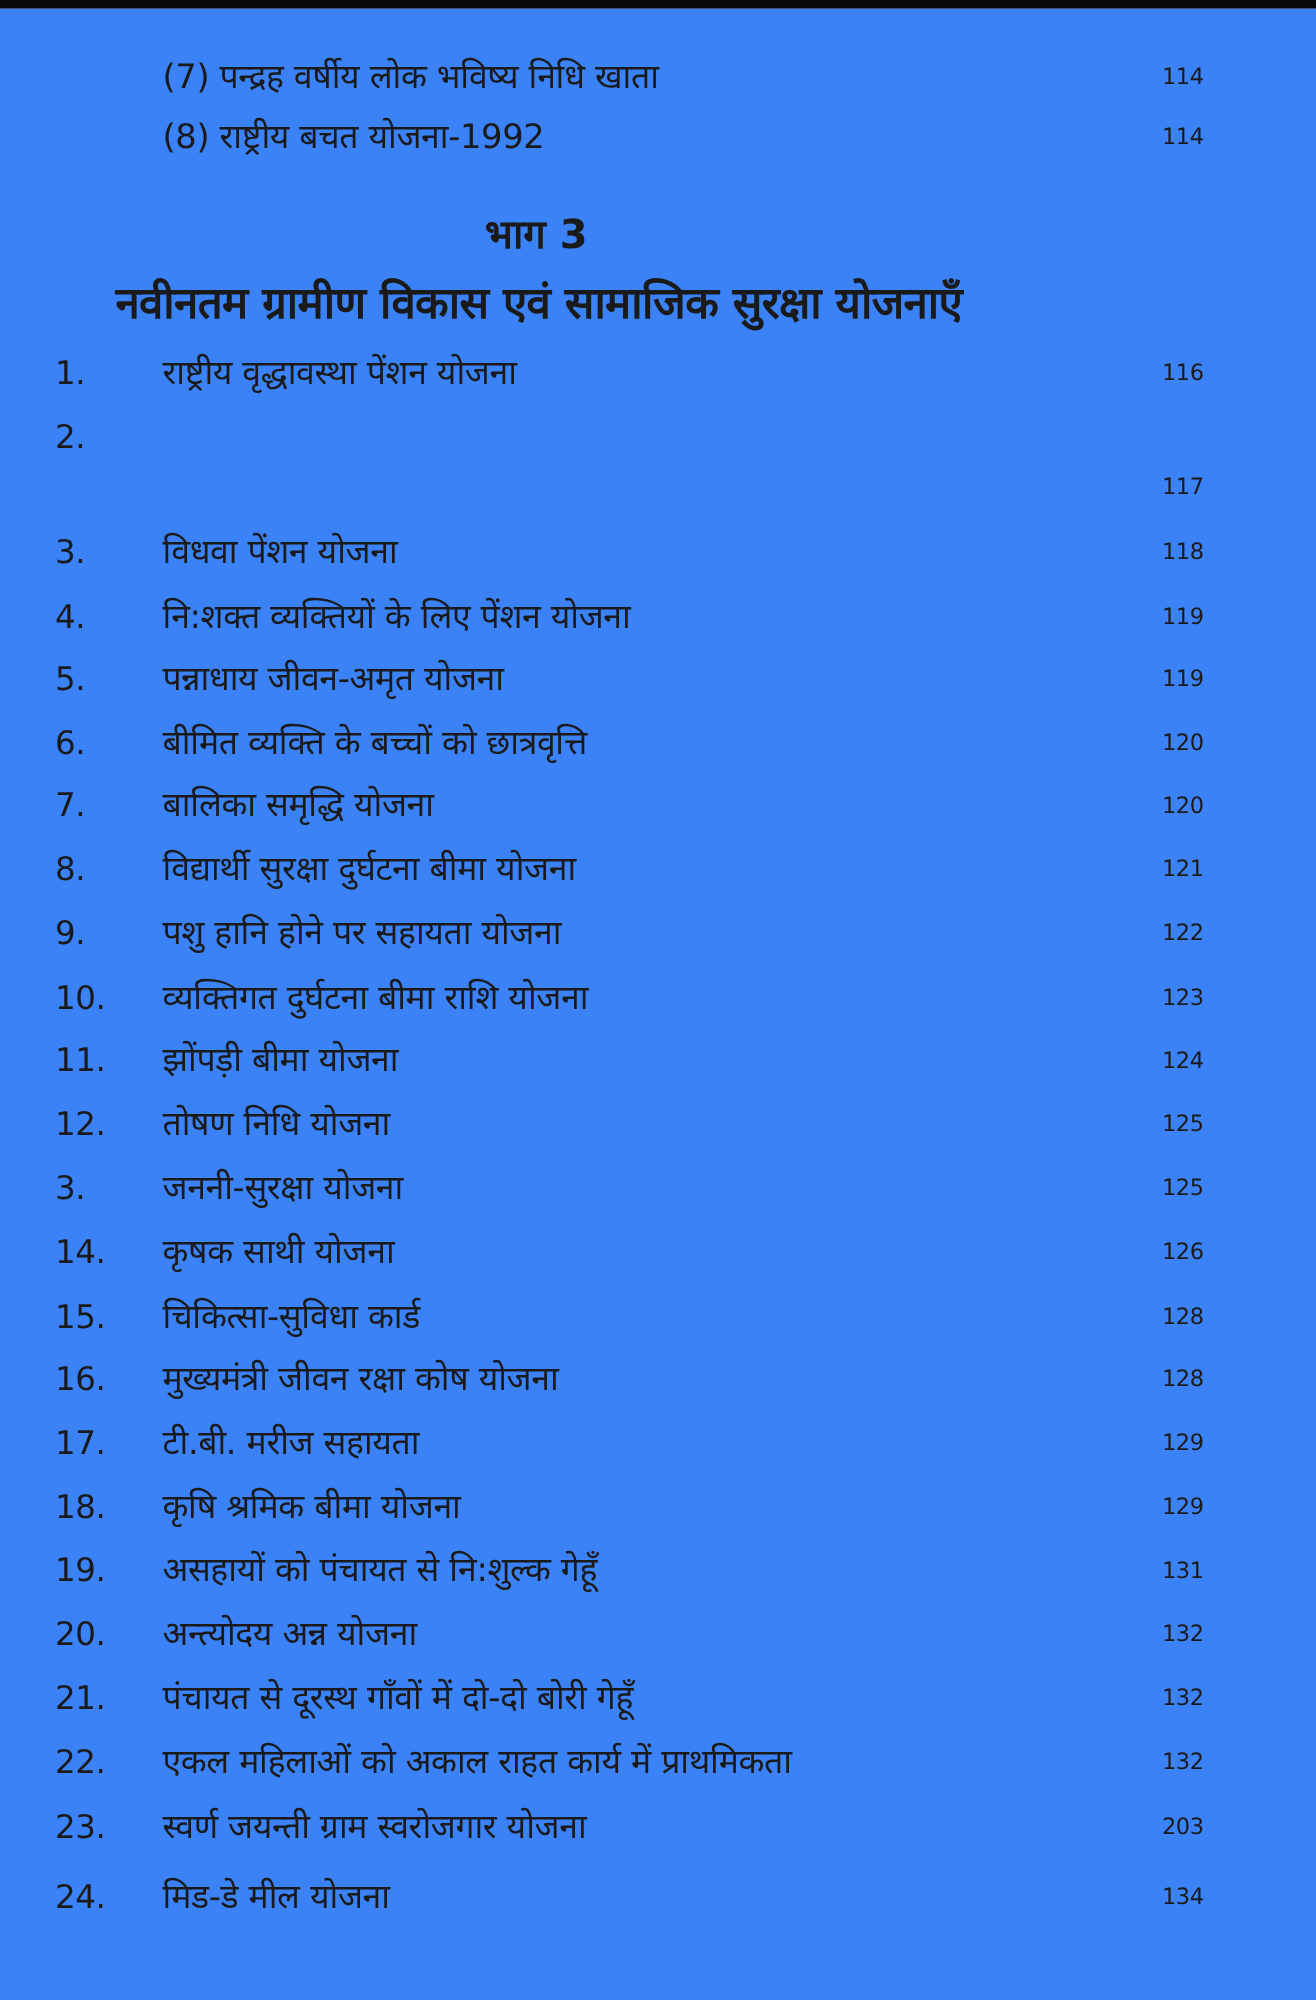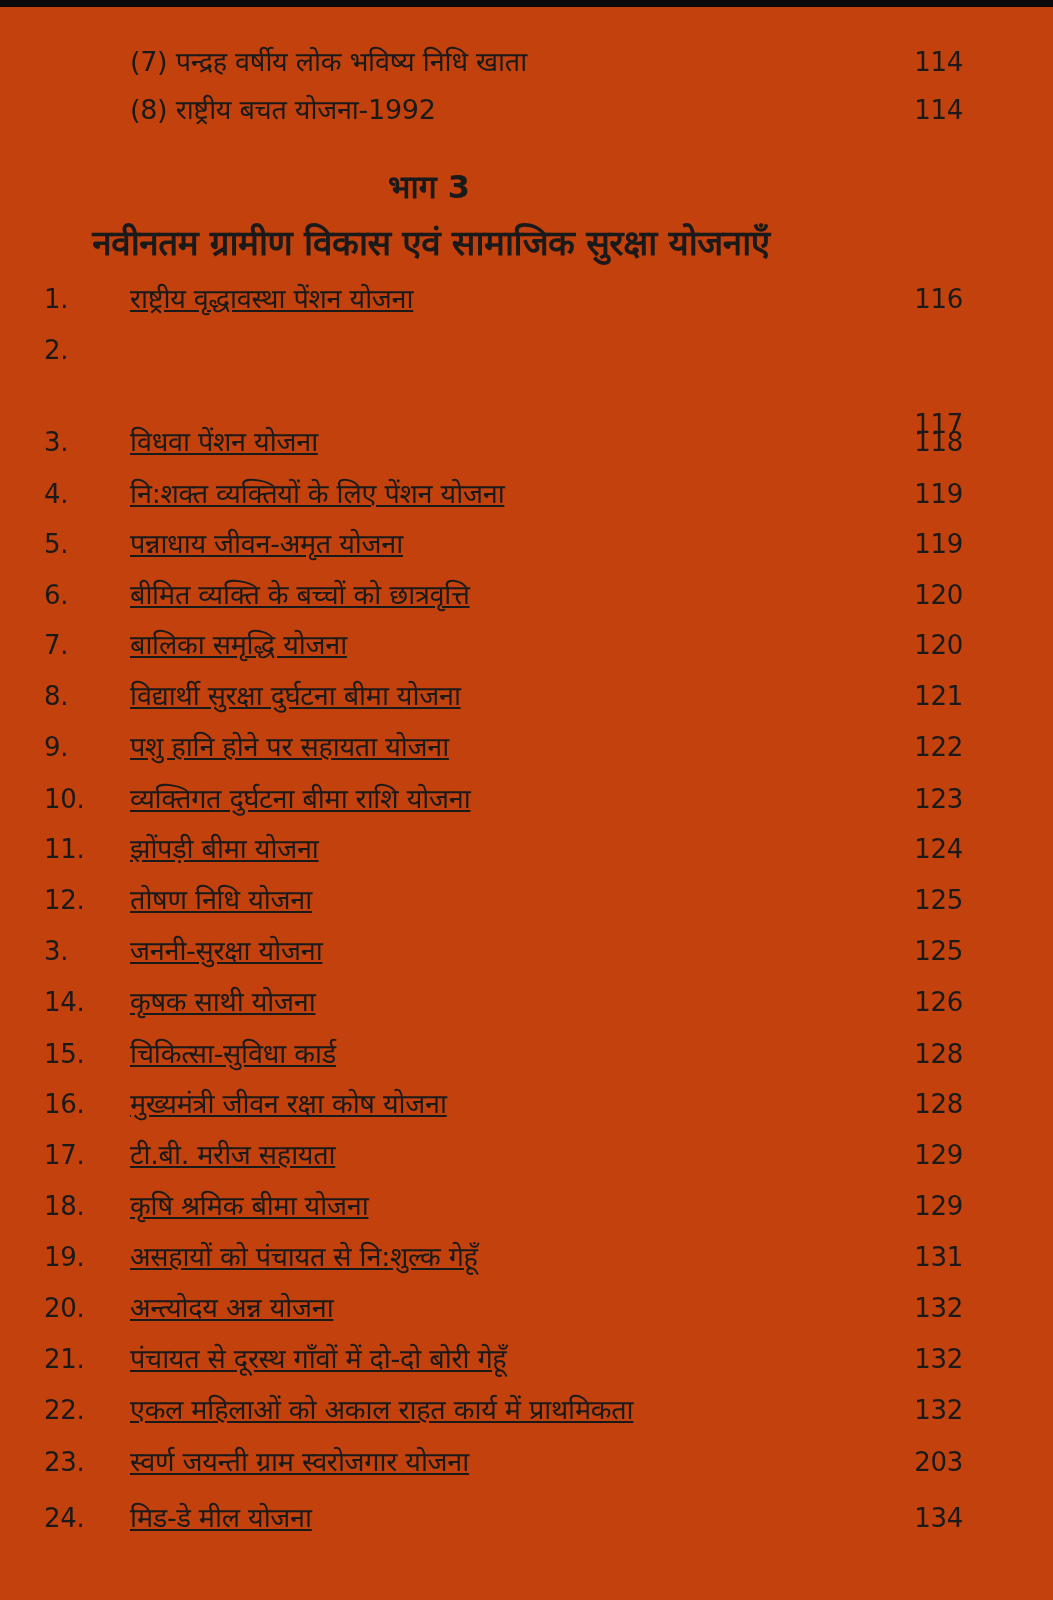--- a/index.html
+++ b/index.html
@@ -20,55 +20,54 @@
       left: 0; top: 0;
       width: 1053px;
       height: 7px;
       background: #0a0a0a;
     }
     .page {
       position: absolute;
       left: 0; top: 7px;
       width: 1053px;
       height: 1593px;
-      background: #c2410c;
+      background: #3b82f6;
     }
     .row {
       position: absolute;
       left: 0;
       width: 1053px;
       font-size: 27px;
       line-height: 34px;
       letter-spacing: -0.3px;
     }
     .num {
       position: absolute;
       left: 44px;
       width: 80px;
       text-align: left;
       font-size: 26px;
     }
     .title {
       position: absolute;
       left: 130px;
       white-space: nowrap;
-      text-decoration: underline;
     }
     .title2 {
       position: absolute;
       left: 130px;
       top: 40px;
       white-space: nowrap;
     }
     .page-no {
       position: absolute;
       right: 90px;
       width: 70px;
       text-align: right;
-      font-size: 26px;
+      font-size: 18px;
     }
     .sub-row .label {
       position: absolute;
       left: 130px;
       white-space: nowrap;
     }
     .part-label {
       position: absolute;
       left: 0;
       width: 858px;
@@ -110,21 +109,21 @@
   <div class="section-title">नवीनतम ग्रामीण विकास एवं सामाजिक सुरक्षा योजनाएँ</div>
 
   <div class="row" style="top:275px;">
     <span class="num">1.</span>
     <span class="title">राष्ट्रीय वृद्धावस्था पेंशन योजना</span>
     <span class="page-no">116</span>
   </div>
 
   <div class="row" style="top:326px; height:80px;">
     <span class="num">2.</span>
-    <span class="page-no" style="top:40px;margin-top:34px;">117</span>
+    <span class="page-no" style="top:40px;">117</span>
   </div>
 
   <div class="row" style="top:418px;">
     <span class="num">3.</span>
     <span class="title">विधवा पेंशन योजना</span>
     <span class="page-no">118</span>
   </div>
 
   <div class="row" style="top:470px;">
     <span class="num">4.</span>

